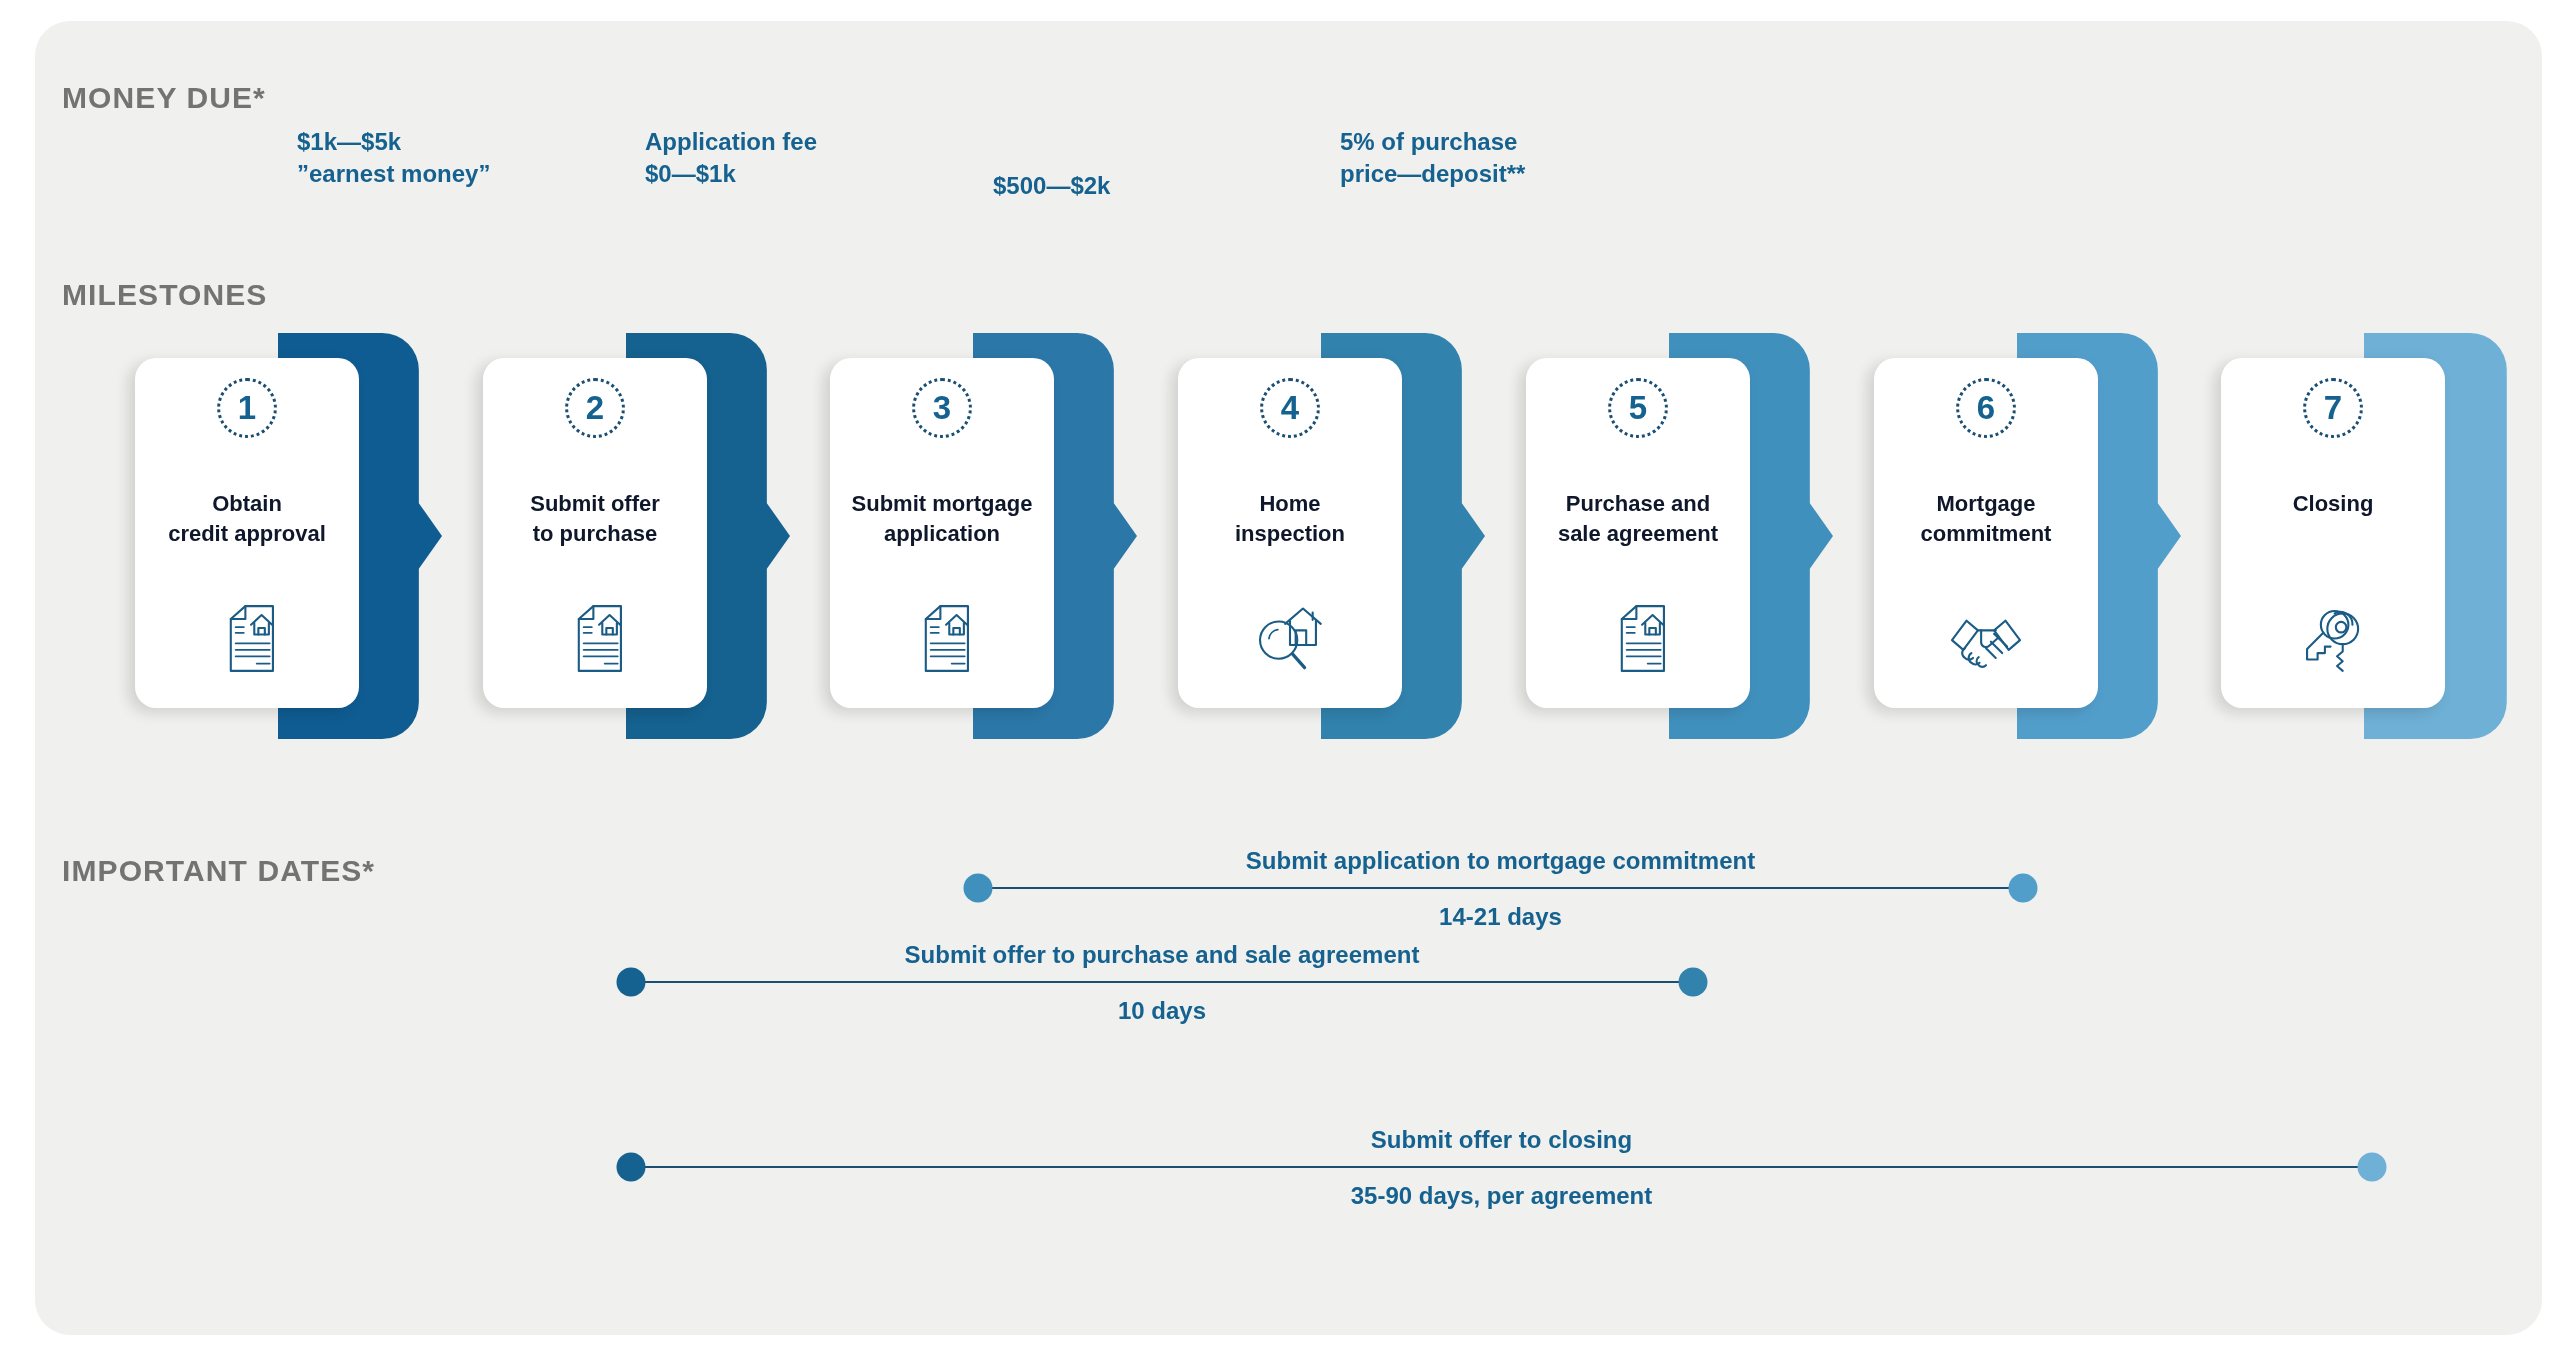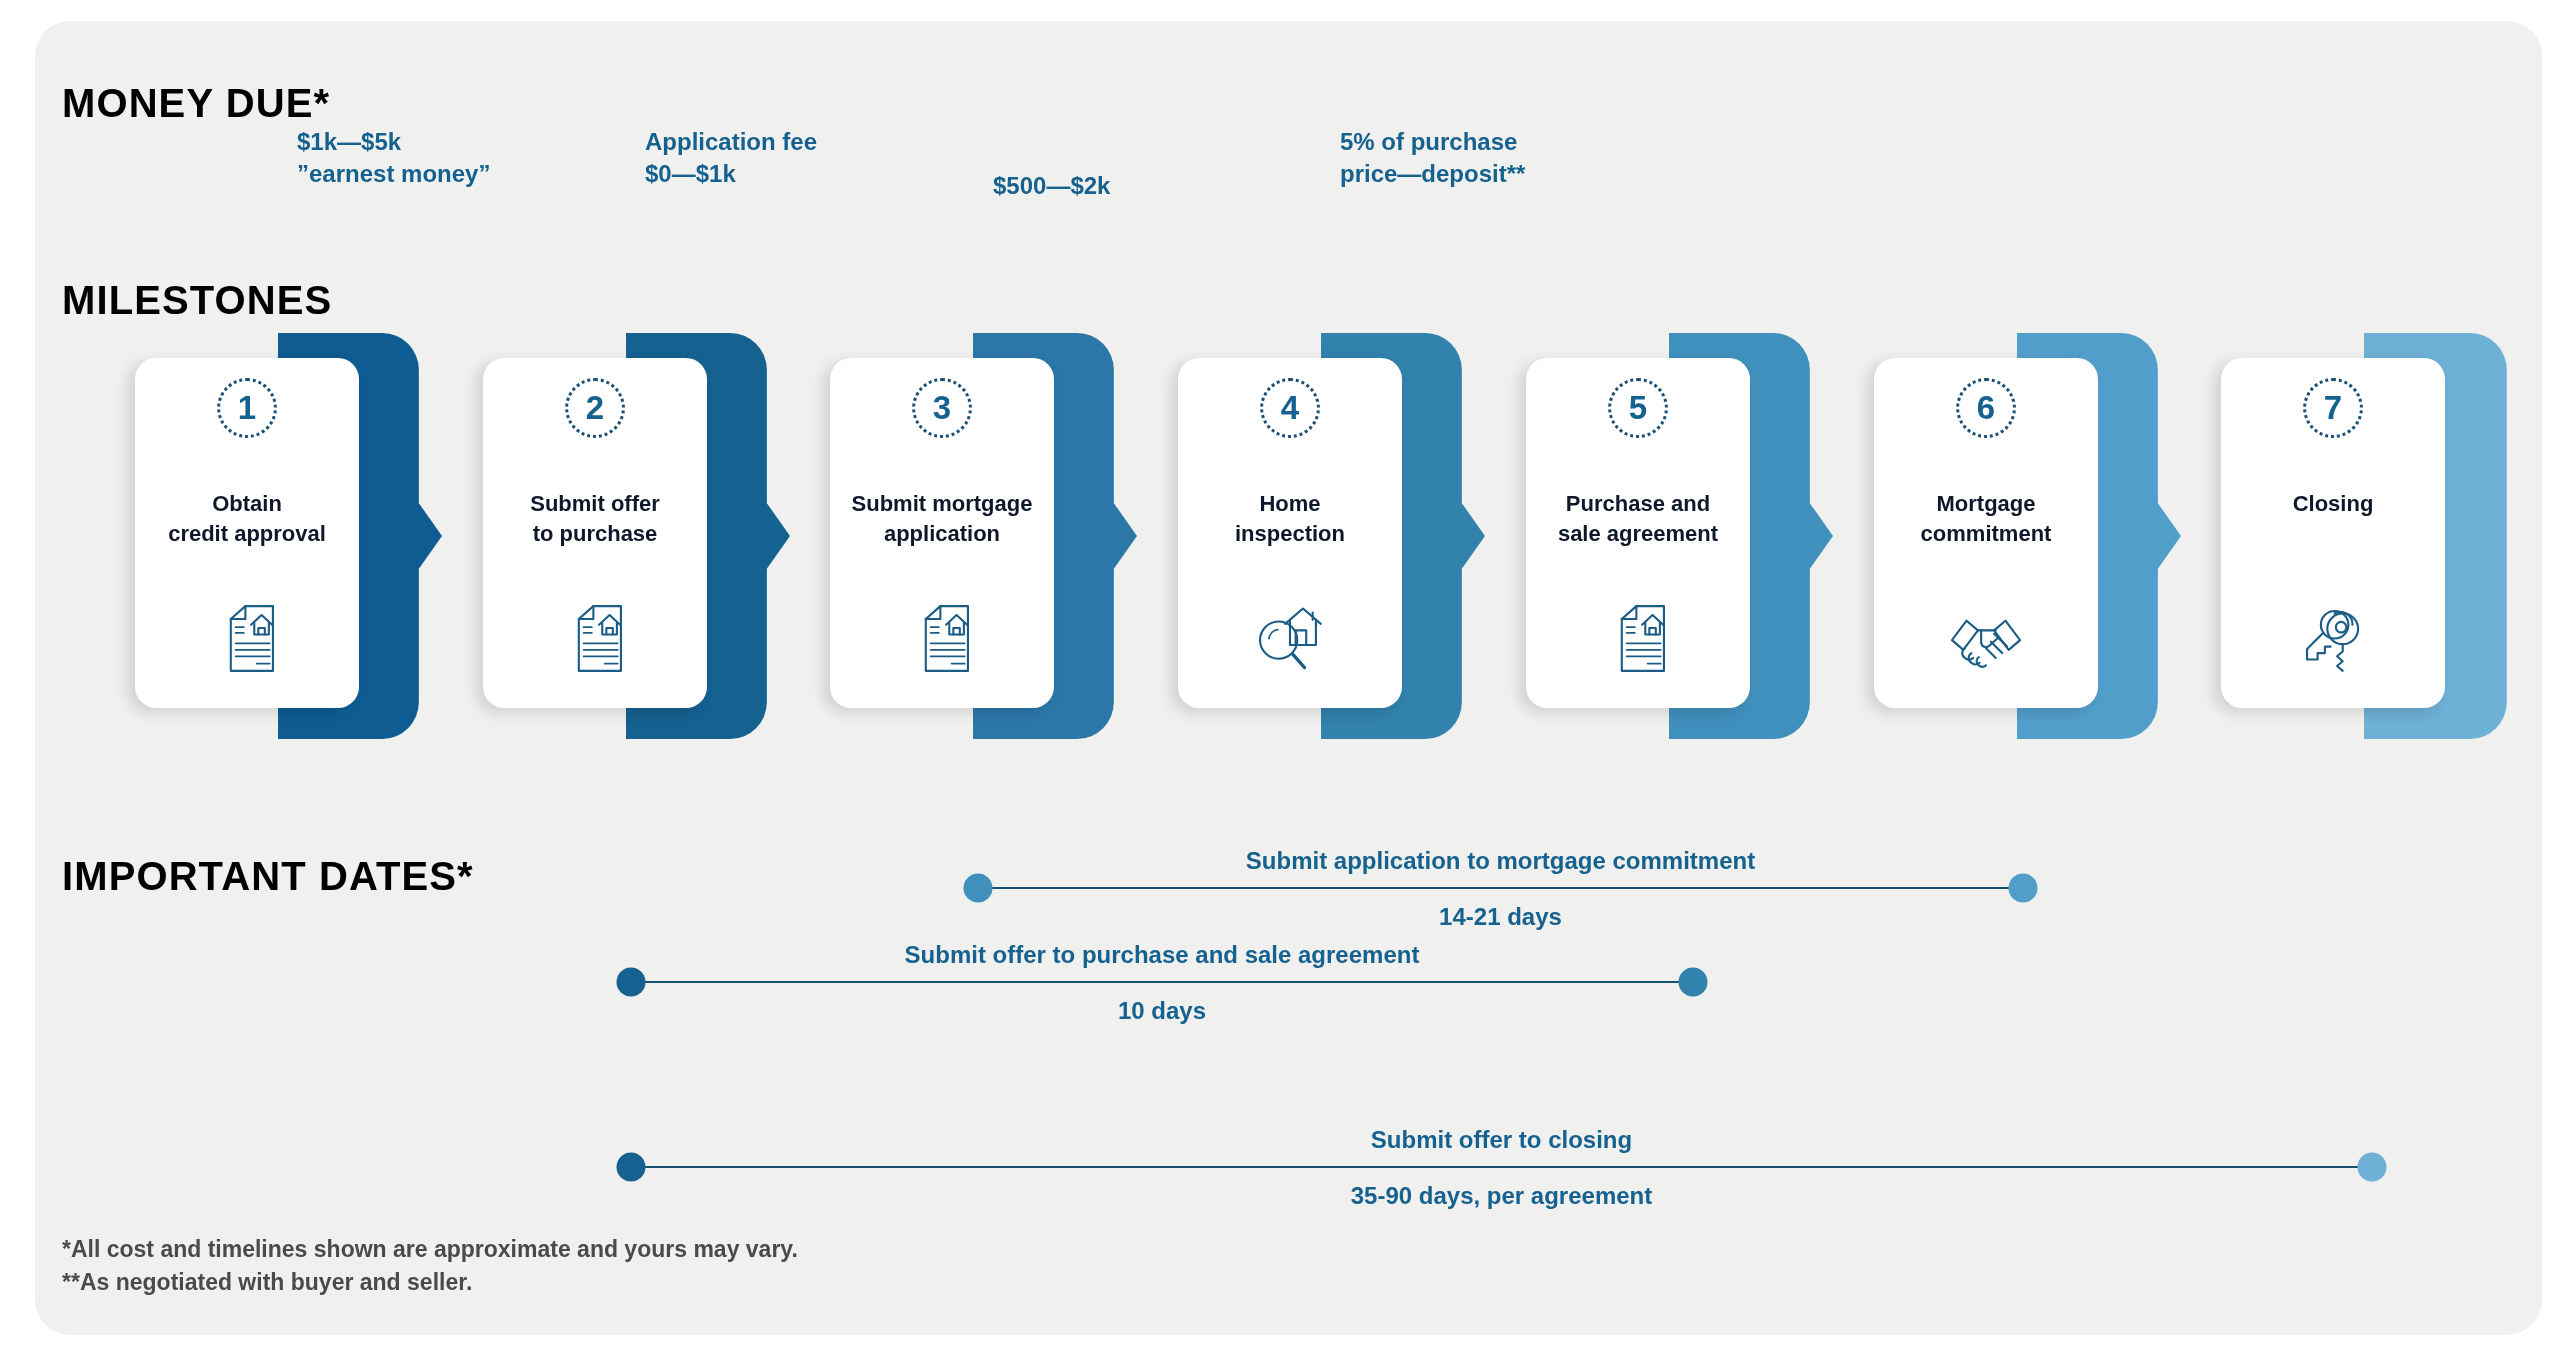--- a/index.html
+++ b/index.html
@@ -18,24 +18,24 @@
     position: absolute;
     left: 35px; top: 21px;
     width: 2507px; height: 1314px;
     background: #f0f0ee;
     border-radius: 35px;
   }
 
   
   .sec-head {
     position: absolute;
-    font-size: 40px;
+    font-size: 30px;
     font-weight: 700;
     letter-spacing: 1.1px;
-    color: #000000;
+    color: #737373;
     white-space: nowrap;
   }
   #h-money { left: 62px; top: 81px; }
   #h-miles { left: 62px; top: 278px; }
   #h-dates { left: 62px; top: 854px; }
 
   
   .money-row {
     position: absolute;
     left: 135px; top: 126px;
@@ -378,16 +378,14 @@
       </div>
       <div class="tl" style="left: 631px; top: 1166px; width: 1741px;">
         <div class="line"></div>
         <div class="dot" style="left: 0px; background: rgb(21, 97, 143);"></div>
         <div class="dot r" style="right: 0px; background: rgb(111, 176, 214);"></div>
         <div class="cap top">Submit offer to closing</div>
         <div class="cap bot">35-90 days, per agreement</div>
       </div>
     </div>
 
-  <div class="notes">*All cost and timelines shown are approximate and yours may vary.
-**As negotiated with buyer and seller.</div>
 </div>
 
 
 </body></html>

